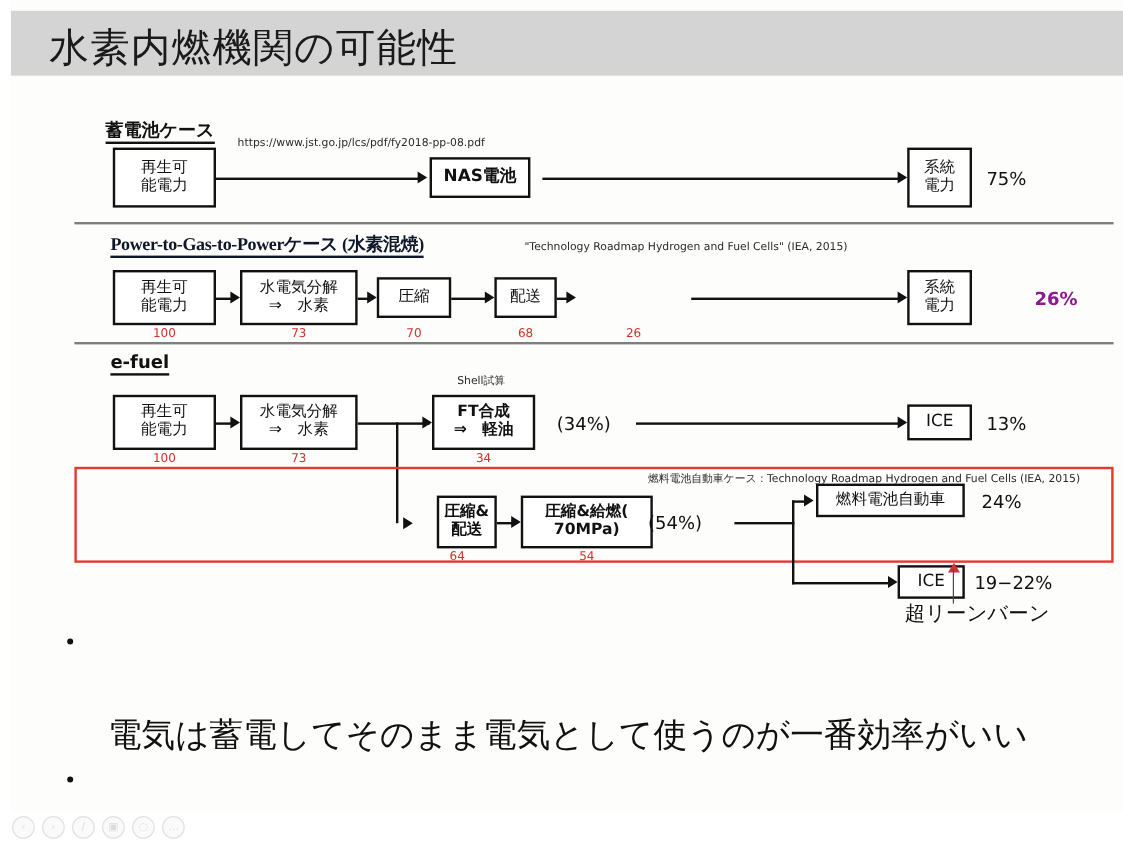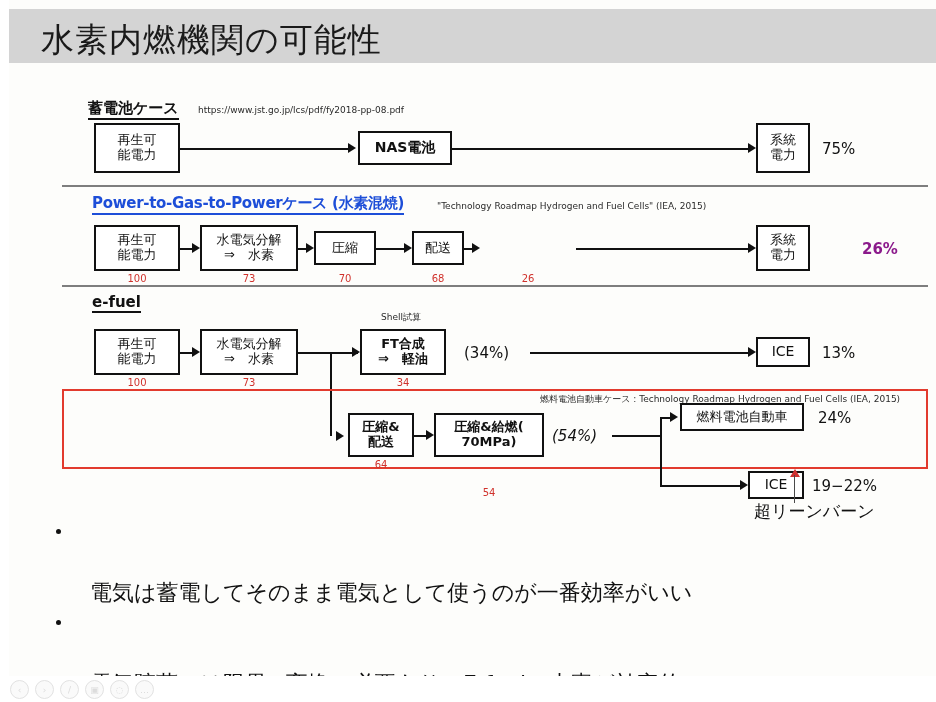--- a/index.html
+++ b/index.html
@@ -66,21 +66,21 @@
 
   .sec-head {
     position: absolute;
     font-size: 15px;
     white-space: nowrap;
     border-bottom: 2px solid currentColor;
     padding-bottom: 0px;
     font-family: "DejaVu Sans", sans-serif;
     font-weight: 500;
   }
-  .sec-head.purple { color: #1d4ed8; font-weight: 700; letter-spacing: -0.3px; }
+  .sec-head.purple { color: #0f172a; font-weight: 700; letter-spacing: -0.3px; font-family: Liberation Serif, serif; }
   .sec-head.black  { color: #111; font-weight: 700; }
 
   .cite {
     position: absolute;
     font-size: 9px;
     color: #2a2a2a;
     white-space: nowrap;
     font-family: "DejaVu Sans", sans-serif;
   }
 
@@ -167,21 +167,21 @@
 
   
   #bullets {
     position: absolute;
     left: 48px; top: 518px;
     width: 880px;
   }
   .bullet {
     position: relative;
     padding-left: 42px;
-    font-size: 22px;
+    font-size: 28px;
     line-height: 1.36;
     color: #111;
     font-family: "DejaVu Sans", sans-serif;
     white-space: pre-line;
     margin-bottom: 1px;
   }
   .bullet .dot {
     position: absolute;
     left: 8px; top: 0.50em;
     width: 5px; height: 5px;
@@ -216,29 +216,29 @@
 
 <div id="page">
 
   <div id="titlebar">
     <div id="title">水素内燃機関の可能性</div>
   </div>
 
   <div id="diagram">
 
     <div class="sec-head black" style="left:88px; top:36px;">蓄電池ケース</div>
-    <div class="cite" style="left:198px; top:42px;text-align:right;">https://www.jst.go.jp/lcs/pdf/fy2018-pp-08.pdf</div>
+    <div class="cite" style="left:198px; top:52px;text-align:right;">https://www.jst.go.jp/lcs/pdf/fy2018-pp-08.pdf</div>
 
     <div class="node small" style="left:94px; top:60px; width:86px; height:50px;">再生可
 能電力</div>
 
     <div class="hline" style="left:180px; top:85px; width:170px;"></div>
     <div class="arrowhead" style="left:348px; top:80px;"></div>
 
-    <div class="node mid bold" style="left:358px; top:68px; width:94px; height:34px;">NAS電池</div>
+    <div class="node mid bold" style="left:358px; top:68px; width:84px; height:34px;">NAS電池</div>
 
     <div class="hline" style="left:452px; top:85px; width:300px;"></div>
     <div class="arrowhead" style="left:748px; top:80px;"></div>
 
     <div class="node small" style="left:756px; top:60px; width:54px; height:50px;">系統
 電力</div>
 
     <div class="pct" style="left:822px; top:77px;">75%</div>
 
     <div class="sep" style="left:62px; top:122px; width:866px;"></div>
@@ -314,32 +314,32 @@
     <div class="node mid" style="left:756px; top:274px; width:54px; height:30px;">ICE</div>
 
     <div class="pct" style="left:822px; top:281px;">13%</div>
 
     <div id="redbox" style="left:62px; top:326px; width:866px; height:80px;"></div>
 
     <div class="cite" style="left:540px; top:330px;">燃料電池自動車ケース : Technology Roadmap Hydrogen and Fuel Cells (IEA, 2015)</div>
 
     <div class="arrowhead" style="left:336px; top:368px;"></div>
 
-    <div class="node small bold" style="left:348px; top:350px; width:66px; height:44px;">圧縮&amp;
+    <div class="node small bold" style="left:364px; top:350px; width:50px; height:44px;">圧縮&amp;
 配送</div>
     <div class="num" style="left:348px; top:396px; width:66px;">64</div>
 
     <div class="hline" style="left:414px; top:372px; width:16px;"></div>
     <div class="arrowhead" style="left:426px; top:367px;"></div>
 
     <div class="node small bold" style="left:434px; top:350px; width:110px; height:44px;">圧縮&amp;給燃(
 70MPa)</div>
-    <div class="num" style="left:434px; top:396px; width:110px;margin-top:28px;">54</div>
-
-    <div class="pct paren" style="left:552px; top:364px;font-style:italic;">(54%)</div>
+    <div class="num" style="left:434px; top:396px; width:110px;">54</div>
+
+    <div class="pct paren" style="left:540px; top:364px;">(54%)</div>
 
     <div class="hline" style="left:612px; top:372px; width:50px;"></div>
     <div class="vline" style="left:660px; top:354px; height:70px;"></div>
     <div class="hline" style="left:660px; top:354px; width:14px;"></div>
     <div class="arrowhead" style="left:670px; top:349px;"></div>
     <div class="hline" style="left:660px; top:422px; width:84px;"></div>
     <div class="arrowhead" style="left:740px; top:417px;"></div>
 
     <div class="node small" style="left:680px; top:340px; width:124px; height:28px;">燃料電池自動車</div>
     <div class="pct" style="left:818px; top:346px;">24%</div>

